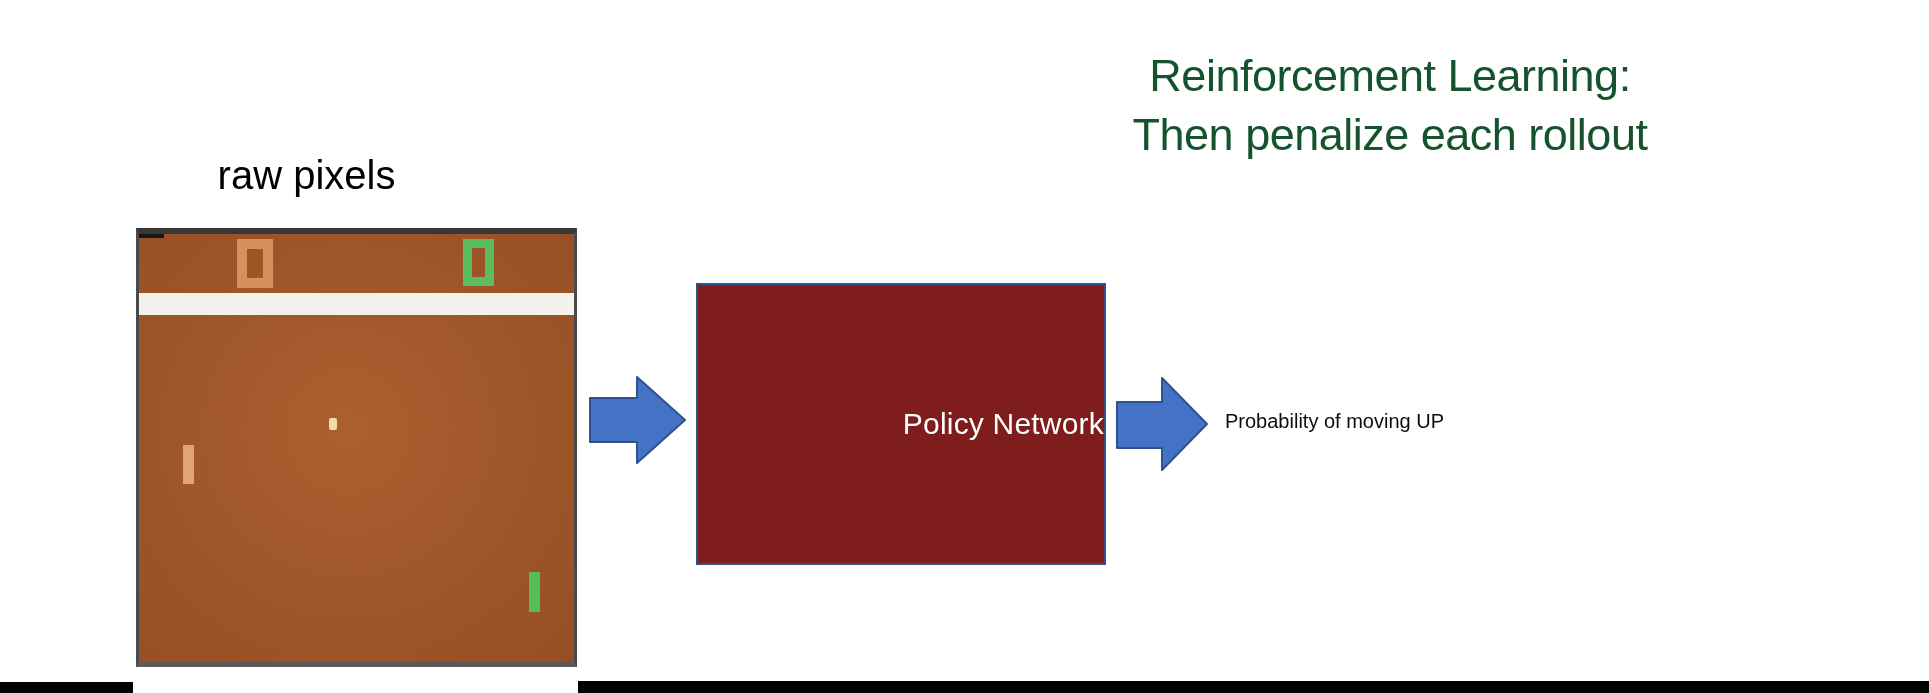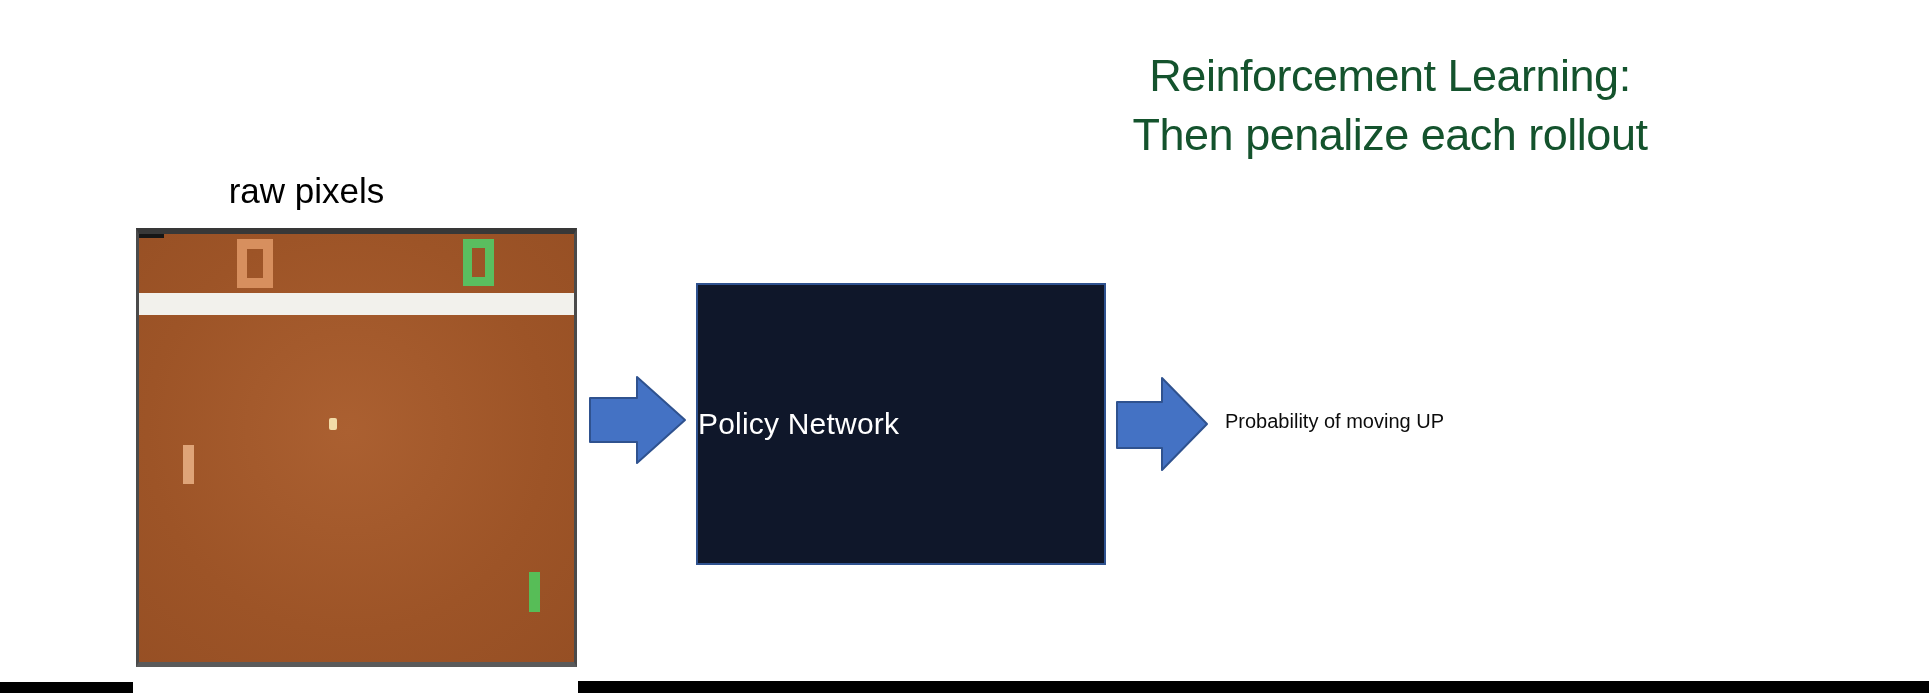--- a/index.html
+++ b/index.html
@@ -23,23 +23,22 @@
     letter-spacing: -0.5px;
     white-space: nowrap;
   }
 
   
   #raw-pixels-label {
     position: absolute;
     left: 136px; top: 150px; width: 341px;
     text-align: center;
     color: #000000;
-    font-size: 35px;
+    font-size: 40px;
     line-height: 50px;
-    margin-top: 16px;
   }
 
   
   #pong-screen {
     position: absolute;
     left: 136px; top: 228px;
     width: 441px; height: 439px;
     box-sizing: border-box;
     border: 3px solid #4a4a4a;
     border-top: 6px solid #383838;
@@ -76,23 +75,23 @@
   #right-paddle {
     position: absolute; left: 390px; top: 338px; width: 11px; height: 40px;
     background: #57bd57;
   }
 
   
   #policy-network-box {
     position: absolute;
     left: 696px; top: 283px; width: 410px; height: 282px;
     box-sizing: border-box;
-    background: #0f172a;
+    background: #7f1d1d;
     border: 2px solid #2f528f;
-    display: flex; align-items: center; justify-content: flex-start;
+    display: flex; align-items: center; justify-content: flex-end;
   }
   #policy-network-label {
     color: #ffffff;
     font-size: 30px;
     letter-spacing: 0.2px;
   }
 
   
   #arrows-layer {
     position: absolute; left: 0; top: 0; width: 1929px; height: 693px;

